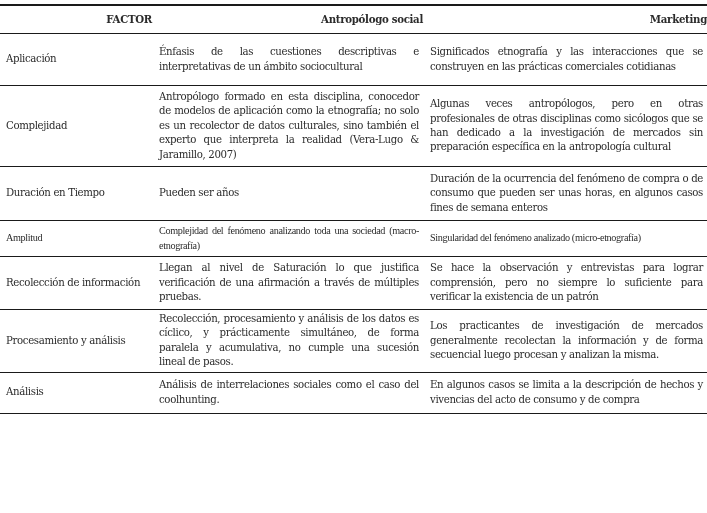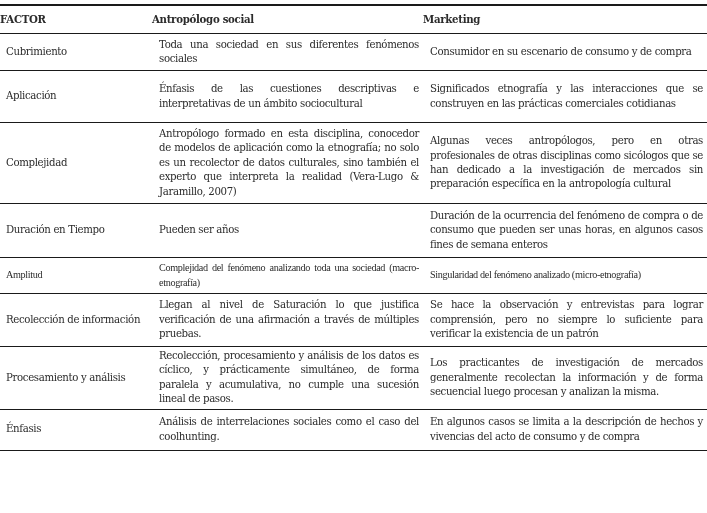--- a/index.html
+++ b/index.html
@@ -7,21 +7,21 @@
   .tbl {
     position: absolute; left: 0; top: 4px; width: 707px;
     border-collapse: collapse; table-layout: fixed;
     font-family: "DejaVu Serif", "Liberation Serif", serif;
     font-size: 10.2px; color: #2b2b2b; line-height: 14.4px;
   }
   .tbl col.c1 { width: 152px; }
   .tbl col.c2 { width: 271px; }
   .tbl col.c3 { width: 284px; }
   .tbl th {
-    font-weight: bold; text-align: left; padding: 0;
+    font-weight: bold; text-align: right; padding: 0;
     height: 27px; border-top: 2px solid #1a1a1a; border-bottom: 1.5px solid #1a1a1a;
     letter-spacing: -0.3px;
   }
   .tbl td {
     border-bottom: 1.5px solid #1a1a1a; vertical-align: middle;
     padding: 2px 4px 2px 7px; letter-spacing: -0.35px;
   }
   .tbl td.f { padding-left: 6px; }
   .tbl td.j { text-align: justify; padding-left: 7px; padding-right: 4px; }
 </style>
@@ -35,25 +35,20 @@
       <col class="c3">
     </colgroup>
   <thead>
     <tr>
       <th>FACTOR</th>
       <th>Antropólogo social</th>
       <th>Marketing</th>
     </tr>
   </thead>
   <tbody id="tbody">
-      <tr style="height: 37px;">
-    <td class="f">Cubrimiento</td>
-    <td class="j">Toda una sociedad en sus diferentes fenómenos sociales</td>
-    <td class="j">Consumidor en su escenario de consumo y de compra</td>
-  </tr>
       <tr style="height: 52px;">
     <td class="f">Aplicación</td>
     <td class="j">Énfasis de las cuestiones descriptivas e interpretativas de un ámbito sociocultural</td>
     <td class="j">Significados etnografía y las interacciones que se construyen en las prácticas comerciales cotidianas</td>
   </tr>
       <tr style="height: 81px;">
     <td class="f">Complejidad</td>
     <td class="j">Antropólogo formado en esta disciplina, conocedor de modelos de aplicación como la etnografía; no solo es un recolector de datos  culturales, sino también el experto que interpreta la realidad (Vera-Lugo &amp; Jaramillo, 2007)</td>
     <td class="j">Algunas veces antropólogos, pero en otras profesionales de otras disciplinas  como sicólogos que se han dedicado a la investigación de mercados sin preparación específica en la antropología cultural</td>
   </tr>
@@ -71,18 +66,18 @@
     <td class="f">Recolección de información</td>
     <td class="j">Llegan al nivel de Saturación lo que justifica verificación de una afirmación a través de múltiples pruebas.</td>
     <td class="j">Se hace la observación y entrevistas para lograr comprensión, pero no siempre lo suficiente para verificar la existencia de un patrón</td>
   </tr>
       <tr style="height: 60px;">
     <td class="f">Procesamiento y análisis</td>
     <td class="j">Recolección, procesamiento y análisis de los datos es cíclico, y prácticamente simultáneo, de forma paralela y acumulativa, no cumple una sucesión lineal de pasos.</td>
     <td class="j">Los practicantes de investigación de mercados generalmente recolectan la información y de forma secuencial luego procesan y analizan la misma.</td>
   </tr>
       <tr style="height: 41px;">
-    <td class="f">Énfasis</td>
+    <td class="f">Análisis</td>
     <td class="j">Análisis de interrelaciones sociales como el caso del coolhunting.</td>
     <td class="j">En algunos casos se limita a la descripción de hechos y vivencias del acto de consumo y de compra</td>
   </tr>
     </tbody>
 </table>
 
 </body></html>

